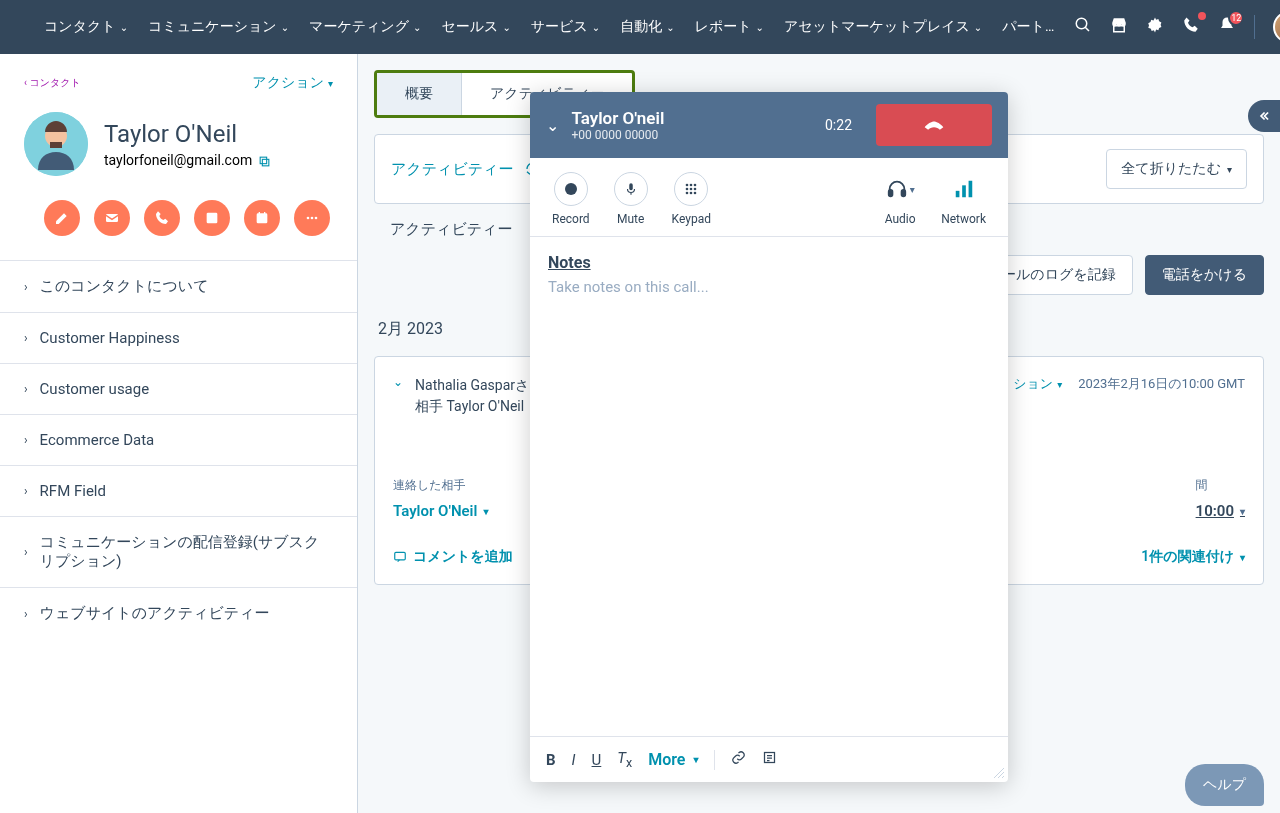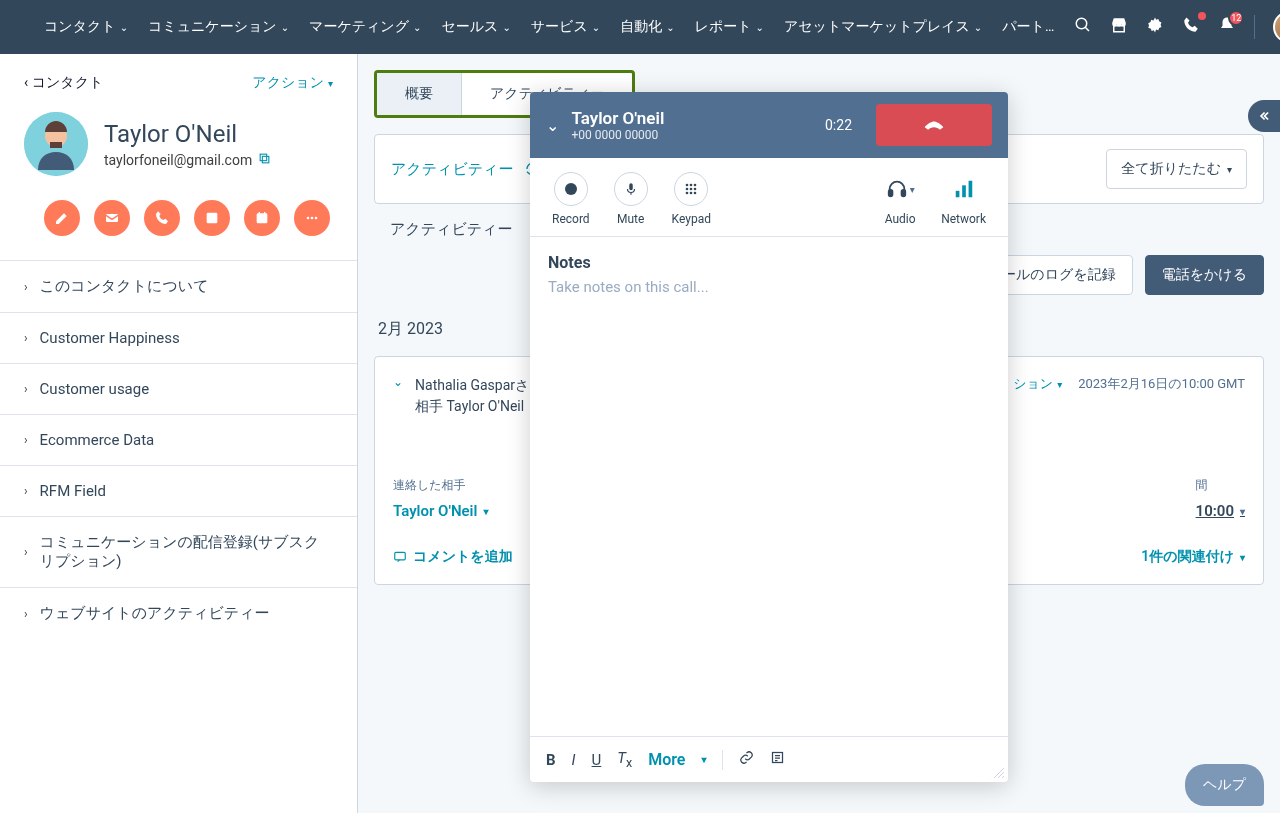--- a/index.html
+++ b/index.html
@@ -17,28 +17,28 @@
 .avatar-top { width: 32px; height: 32px; border-radius: 50%; background: linear-gradient(135deg,#d4a574,#8b5a3c); border: 2px solid #fff; }
 .chev { font-size: 10px; }
 
 
 .layout { display: flex; height: calc(100% - 54px); }
 .sidebar { width: 358px; background: #fff; border-right: 1px solid #cbd6e2; overflow-y: auto; }
 .main { flex: 1; background: #f5f8fa; position: relative; padding: 16px; overflow-y: auto; }
 
 
 .sb-header { padding: 20px 24px 8px; display: flex; justify-content: space-between; align-items: center; }
-.back-link { color: #0f172a; font-size: 14px; cursor: pointer; }
+.back-link { color: #a21caf; font-size: 10px; cursor: pointer; }
 .action-link { color: #0091ae; font-size: 14px; cursor: pointer; display: flex; align-items: center; gap: 4px; }
 
 .sb-profile { padding: 12px 24px 20px; display: flex; align-items: center; gap: 16px; }
 .avatar-lg { width: 64px; height: 64px; border-radius: 50%; background: #7fd1de; display: flex; align-items: center; justify-content: center; overflow: hidden; }
 .avatar-lg svg { width: 64px; height: 64px; }
 .profile-name { font-size: 24px; font-weight: 400; color: #33475b; }
-.profile-email { font-size: 14px; color: #404040; display: flex; align-items: flex-start; gap: 6px; margin-top: 4px; }
+.profile-email { font-size: 14px; color: #000000; display: flex; align-items: flex-end; gap: 6px; margin-top: 4px; }
 
 .sb-actions { display: flex; gap: 14px; padding: 4px 24px 24px 44px; }
 .action-btn { width: 36px; height: 36px; border-radius: 50%; background: #ff7a59; display: flex; align-items: center; justify-content: center; cursor: pointer; }
 .action-btn svg { fill: #fff; }
 
 .sb-section { border-top: 1px solid #dfe3eb; padding: 16px 24px; display: flex; align-items: center; gap: 12px; cursor: pointer; }
 .sb-section .caret { font-size: 12px; color: #33475b; }
 .sb-section .label { font-size: 15px; font-weight: 400; color: #33475b; }
 
 
@@ -88,26 +88,26 @@
 .hangup { background: #d94c53; width: 116px; height: 42px; border-radius: 4px; display: flex; align-items: center; justify-content: center; cursor: pointer; margin-left: 12px; }
 
 .call-controls { display: flex; justify-content: space-between; padding: 14px 22px 10px; background: #fff; border-bottom: 1px solid #dfe3eb; }
 .ctrl-group { display: flex; gap: 24px; }
 .ctrl { display: flex; flex-direction: column; align-items: center; gap: 6px; cursor: pointer; }
 .ctrl-icon { width: 34px; height: 34px; border: 1px solid #cbd6e2; border-radius: 50%; display: flex; align-items: center; justify-content: center; }
 .ctrl-icon.noborder { border: none; }
 .ctrl-label { font-size: 12px; color: #33475b; }
 
 .notes-section { flex: 1; padding: 16px 18px; }
-.notes-title { font-size: 16px; font-weight: 700; color: #33475b; }
+.notes-title { font-size: 16px; font-weight: 700; color: #33475b; text-decoration: underline; }
 .notes-ph { font-size: 15px; color: #99acc2; margin-top: 6px; }
 
 .editor-bar { border-top: 1px solid #dfe3eb; padding: 12px 16px; display: flex; align-items: center; gap: 16px; }
 .ed-btn { cursor: pointer; color: #33475b; font-size: 15px; }
-.ed-more { color: #0091ae; font-weight: 600; display: flex; align-items: center; gap: 16px; }
+.ed-more { color: #0091ae; font-weight: 600; display: flex; align-items: center; gap: 8px; }
 .ed-sep { width: 1px; height: 20px; background: #dfe3eb; }
 .resize { position: absolute; bottom: 4px; right: 4px; width: 12px; height: 12px; }
 
 
 .float-collapse { position: absolute; right: 0; top: 100px; width: 32px; height: 32px; background: #425b76; border-radius: 50% 0 0 50%; display: flex; align-items: center; justify-content: center; cursor: pointer; }
 
 
 .help-btn { position: fixed; right: 16px; bottom: 7px; background: #7c98b6; color: #fff; padding: 12px 18px; border-radius: 20px 20px 4px 20px; font-size: 14px; cursor: pointer; }
 </style>
 </head>

